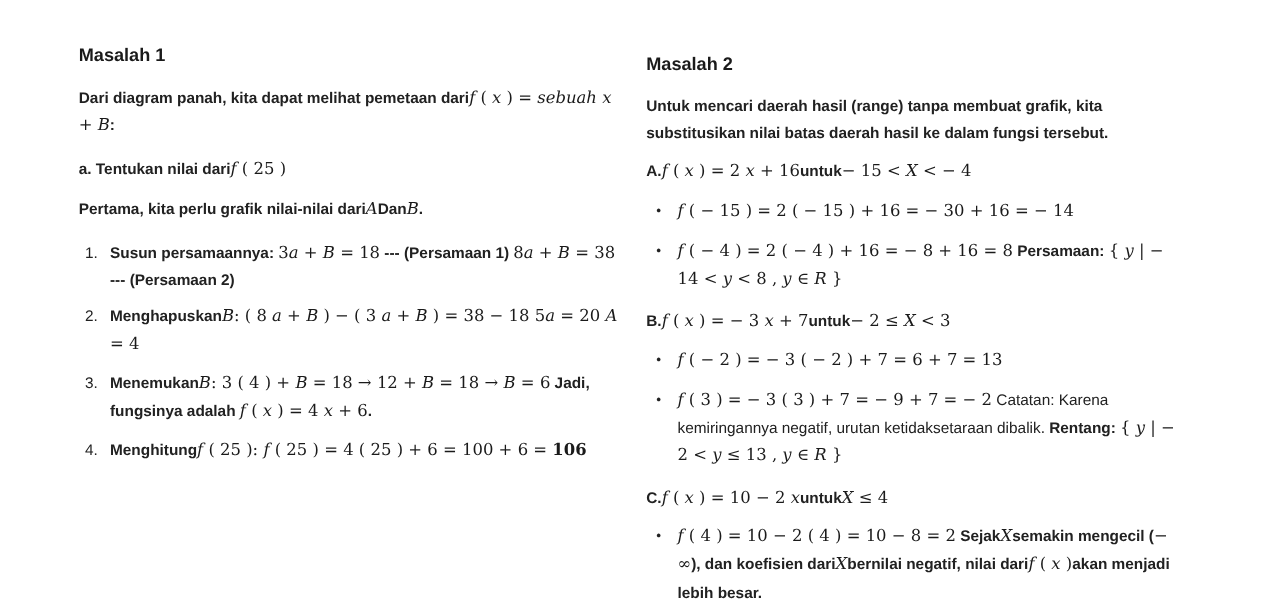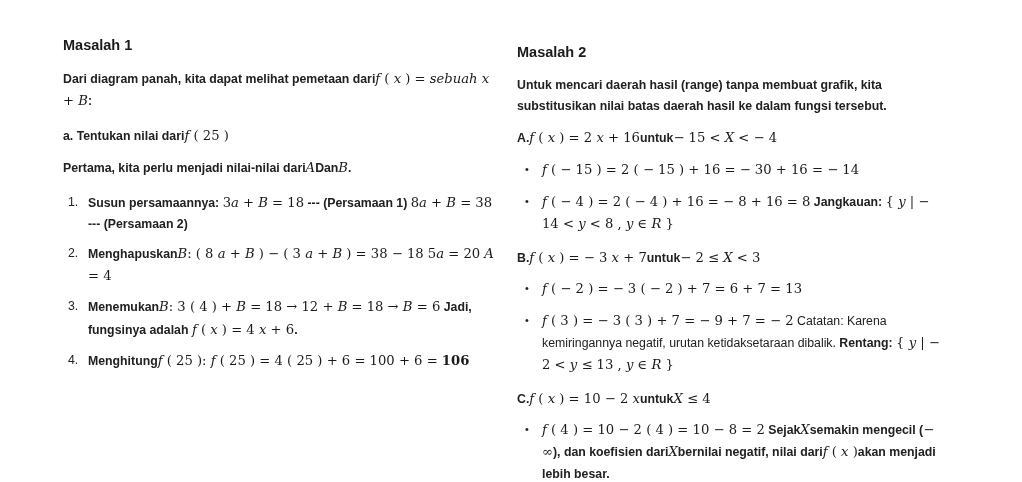--- a/index.html
+++ b/index.html
@@ -108,21 +108,21 @@
 
 <div class="page">
 
   <section class="col col-left">
     <h2 class="section-title">Masalah 1</h2>
 
     <p class="line"><span class="run-r">Dari diagram panah, kita dapat melihat pemetaan dari</span><span class="run-m"><em>f</em> ( <em>x</em> ) = <em>sebuah</em> <em>x</em> + <em>B</em></span><span class="run-r">:</span></p>
 
 
     <p class="line heading-line"><span class="run-b">a. Tentukan nilai dari</span><span class="run-m"><em>f</em> ( 25 )</span></p>
-    <p class="line"><span class="run-r">Pertama, kita perlu menjadi nilai-nilai dari</span><span class="run-m"><em>A</em></span><span class="run-r">Dan</span><span class="run-m"><em>B</em></span><span class="run-r">.</span></p>
+    <p class="line"><span class="run-r">Pertama, kita perlu grafik nilai-nilai dari</span><span class="run-m"><em>A</em></span><span class="run-r">Dan</span><span class="run-m"><em>B</em></span><span class="run-r">.</span></p>
 
     <ol class="nlist">
       <li><span class="run-b">Susun persamaannya: </span><span class="run-m">3<em>a</em> + <em>B</em> = 18</span><span class="run-r"> --- (Persamaan 1) </span><span class="run-m">8<em>a</em> + <em>B</em> = 38</span><span class="run-r"> --- (Persamaan 2)</span></li>
       <li><span class="run-b">Menghapuskan</span><span class="run-m"><em>B</em>: ( 8 <em>a</em> + <em>B</em> ) − ( 3 <em>a</em> + <em>B</em> ) = 38 − 18 5<em>a</em> = 20 <em>A</em> = 4</span></li>
       <li><span class="run-b">Menemukan</span><span class="run-m"><em>B</em>: 3 ( 4 ) + <em>B</em> = 18 → 12 + <em>B</em> = 18 → <em>B</em> = 6</span><span class="run-r"> Jadi, fungsinya adalah </span><span class="run-m"><em>f</em> ( <em>x</em> ) = 4 <em>x</em> + 6</span><span class="run-r">.</span></li>
       <li><span class="run-b">Menghitung</span><span class="run-m"><em>f</em> ( 25 ): <em>f</em> ( 25 ) = 4 ( 25 ) + 6 = 100 + 6 = </span><span class="run-mb">106</span></li>
     </ol>
 
     <p class="line heading-line"></p>
 
@@ -130,21 +130,21 @@
 
   <section class="col col-right">
     <h2 class="section-title">Masalah 2</h2>
 
     <p class="line"><span class="run-r">Untuk mencari daerah hasil (range) tanpa membuat grafik, kita substitusikan nilai batas daerah hasil ke dalam fungsi tersebut.</span></p>
 
     <div class="subsection">
       <p class="line"><span class="run-b">A.</span><span class="run-m"><em>f</em> ( <em>x</em> ) = 2 <em>x</em> + 16</span><span class="run-b">untuk</span><span class="run-m">− 15 &lt; <em>X</em> &lt; − 4</span></p>
       <ul class="blist">
         <li><span class="run-m"><em>f</em> ( − 15 ) = 2 ( − 15 ) + 16 = − 30 + 16 = − 14</span></li>
-        <li><span class="run-m"><em>f</em> ( − 4 ) = 2 ( − 4 ) + 16 = − 8 + 16 = 8</span><span class="run-b"> Jangkauan: </span><span class="run-m">{ <em>y</em> | − 14 &lt; <em>y</em> &lt; 8 , <em>y</em> ∈ <em>R</em> }</span></li>
+        <li><span class="run-m"><em>f</em> ( − 4 ) = 2 ( − 4 ) + 16 = − 8 + 16 = 8</span><span class="run-b"> Persamaan: </span><span class="run-m">{ <em>y</em> | − 14 &lt; <em>y</em> &lt; 8 , <em>y</em> ∈ <em>R</em> }</span></li>
       </ul>
     </div>
 
     <div class="subsection">
       <p class="line"><span class="run-b">B.</span><span class="run-m"><em>f</em> ( <em>x</em> ) = − 3 <em>x</em> + 7</span><span class="run-b">untuk</span><span class="run-m">− 2 ≤ <em>X</em> &lt; 3</span></p>
       <ul class="blist">
         <li><span class="run-m"><em>f</em> ( − 2 ) = − 3 ( − 2 ) + 7 = 6 + 7 = 13</span></li>
         <li><span class="run-m"><em>f</em> ( 3 ) = − 3 ( 3 ) + 7 = − 9 + 7 = − 2</span><span class="run-i"> Catatan: Karena kemiringannya negatif, urutan ketidaksetaraan dibalik. </span><span class="run-b">Rentang: </span><span class="run-m">{ <em>y</em> | − 2 &lt; <em>y</em> ≤ 13 , <em>y</em> ∈ <em>R</em> }</span></li>
       </ul>
     </div>

